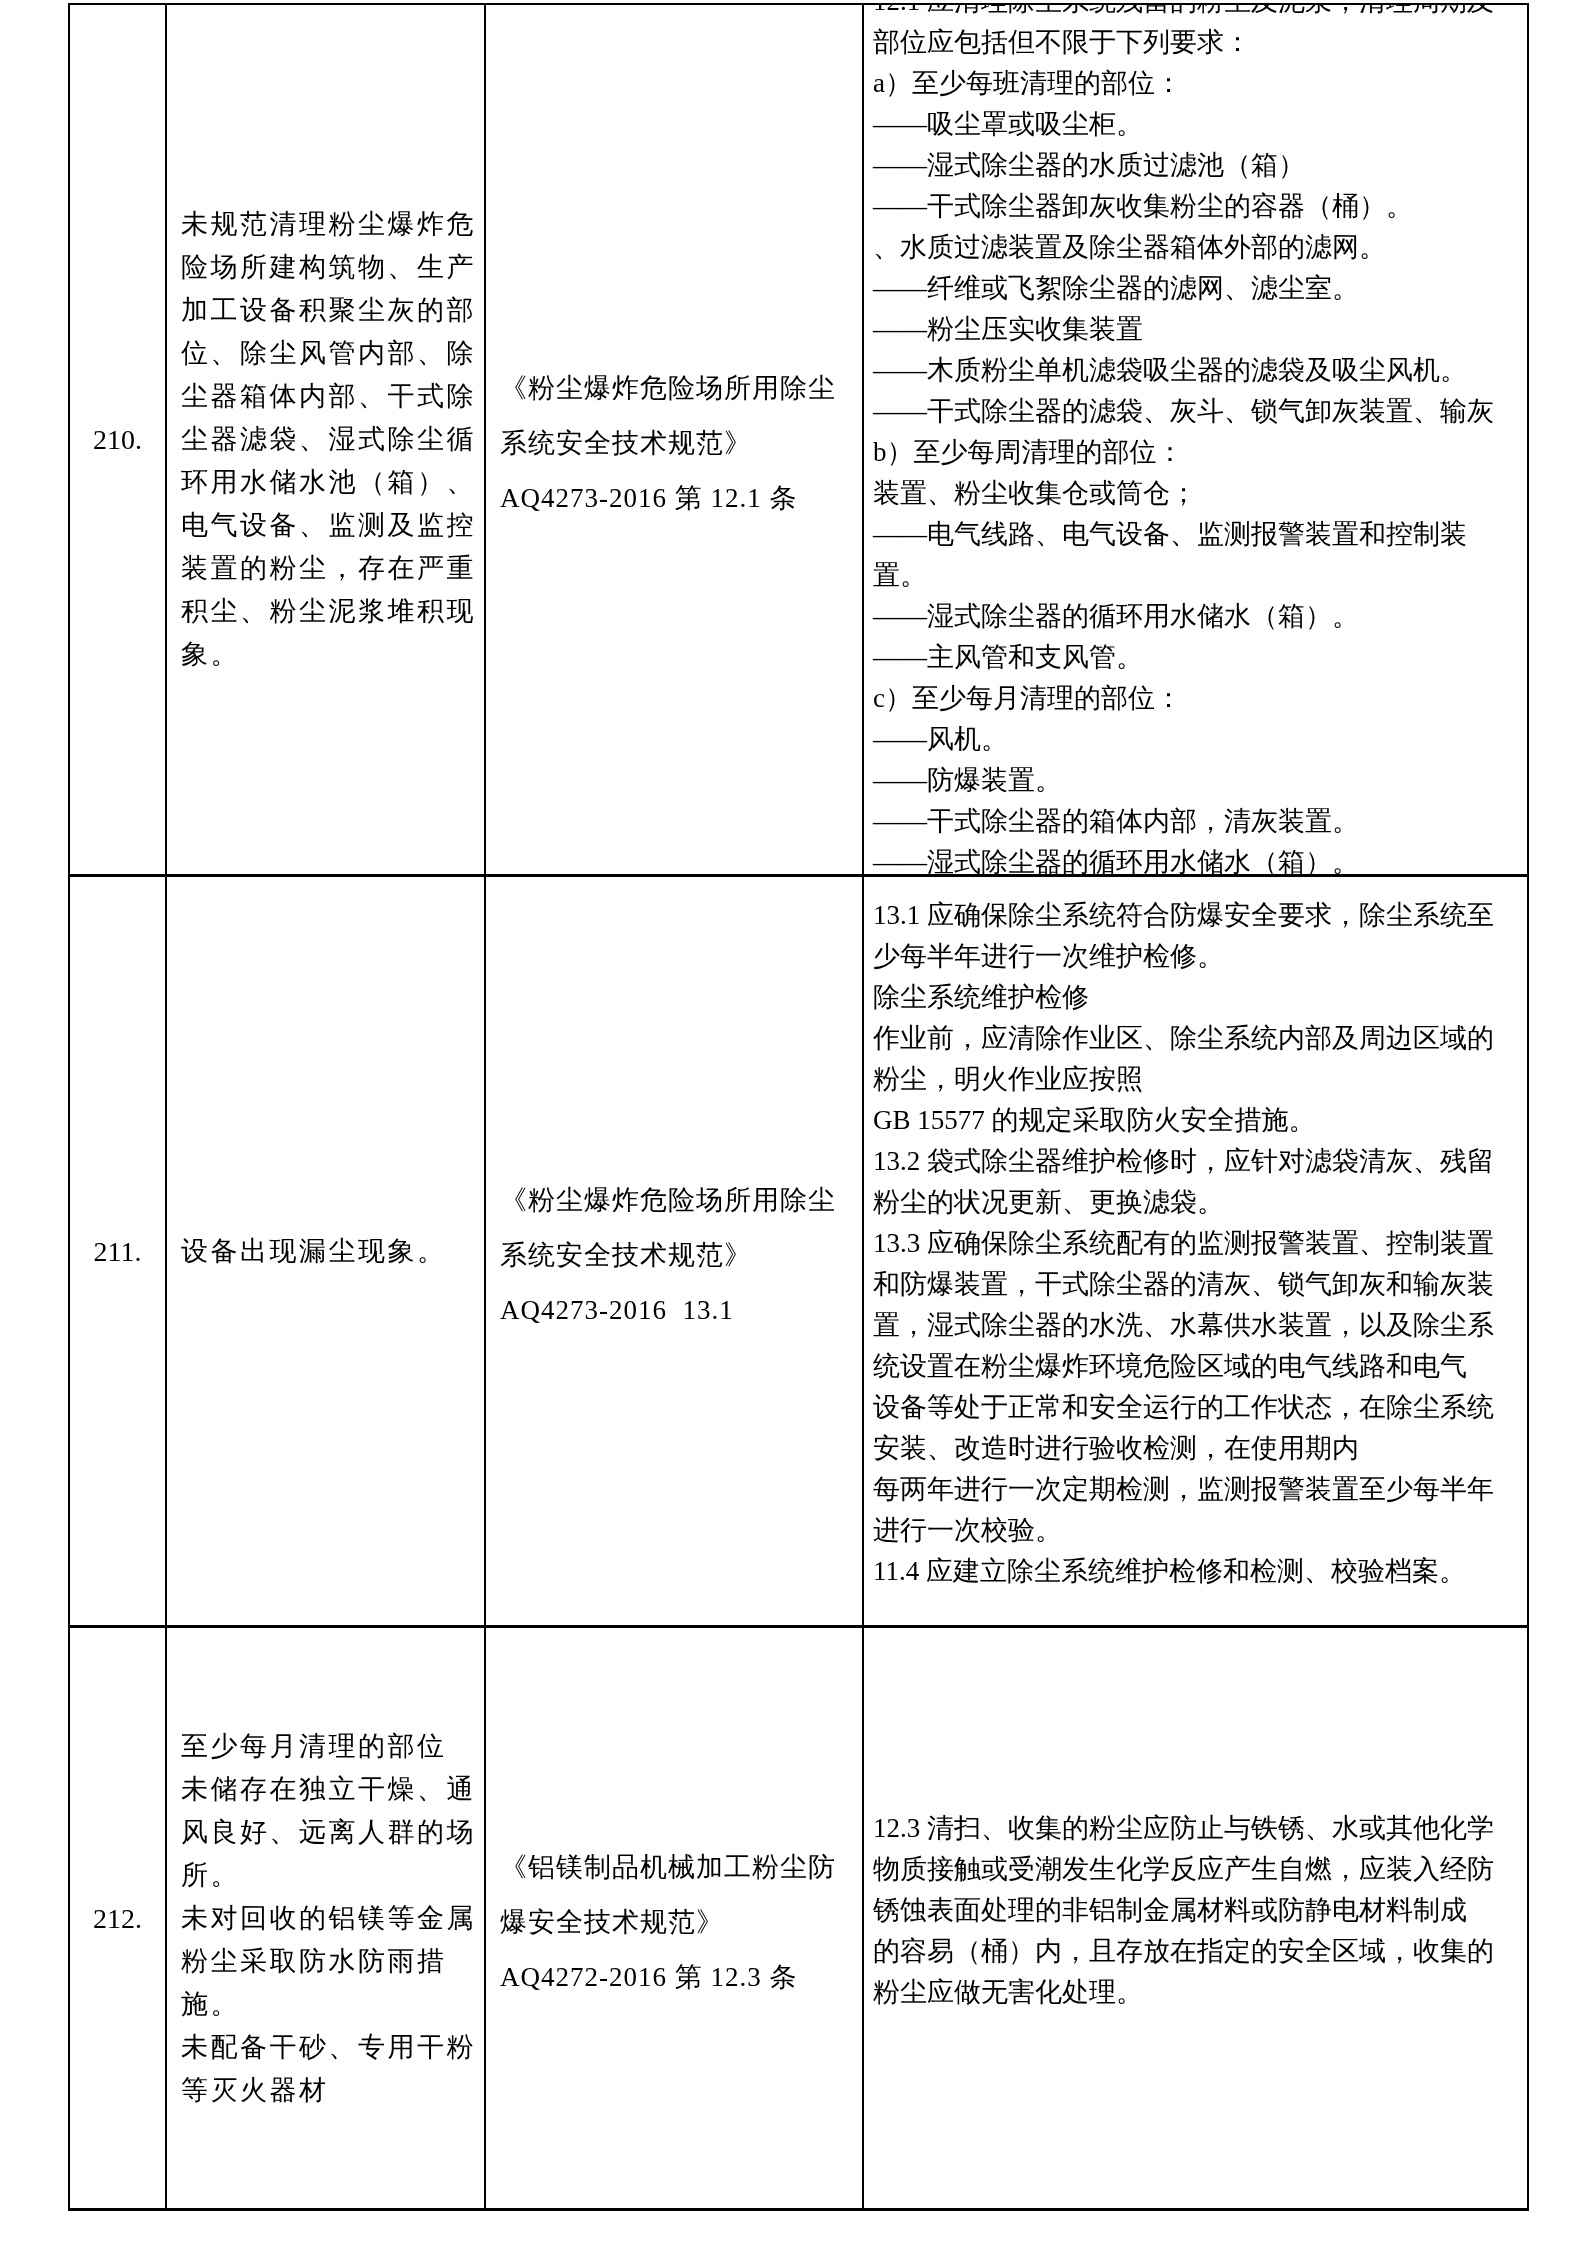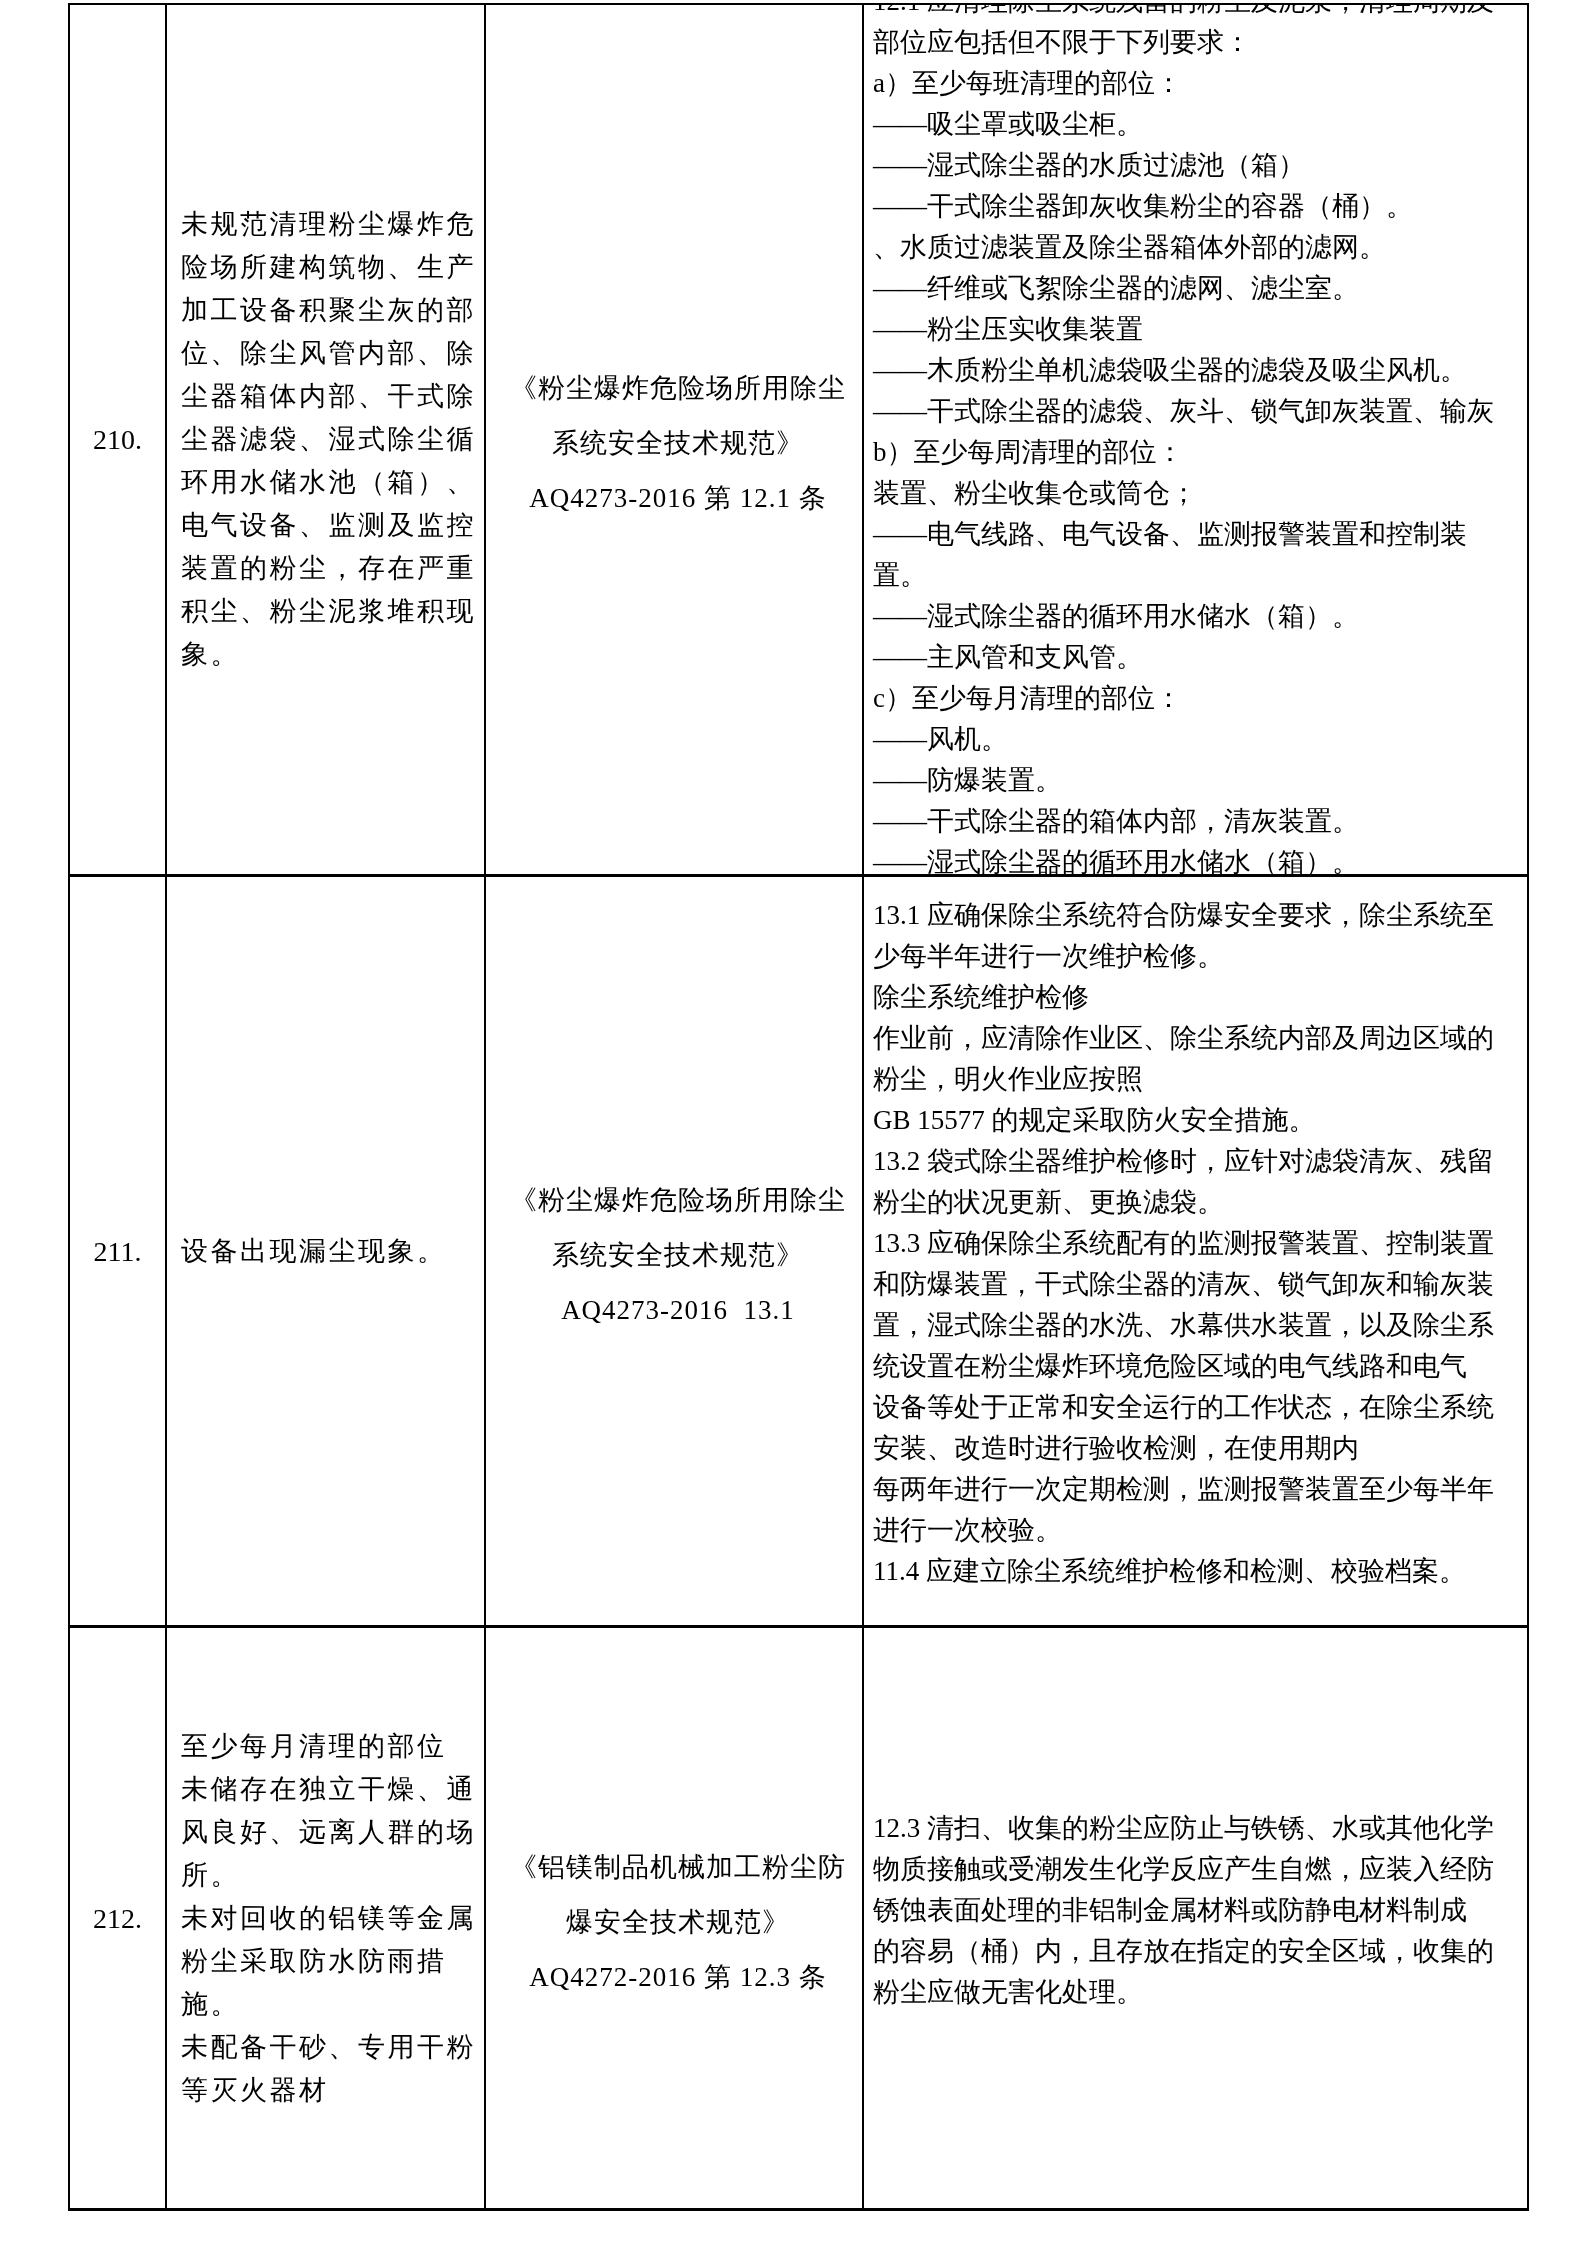--- a/index.html
+++ b/index.html
@@ -46,21 +46,20 @@
     font-size: 28px;
   }
   .c-desc {
     padding: 0 2px 0 14px;
     letter-spacing: 2.5px;
   }
   .c-desc .tline { line-height: 43px; }
   .c-reg {
     padding: 8px 6px 0 14px;
     letter-spacing: 1px;
-    text-align: center;
   }
   .c-reg .tline { line-height: 55px; }
   .c-req {
     padding: 0 8px 16px 9px;
   }
   .c-req .tline { line-height: 41px; }
   .tline {
     white-space: pre-wrap;
     line-height: 41px;
   }

